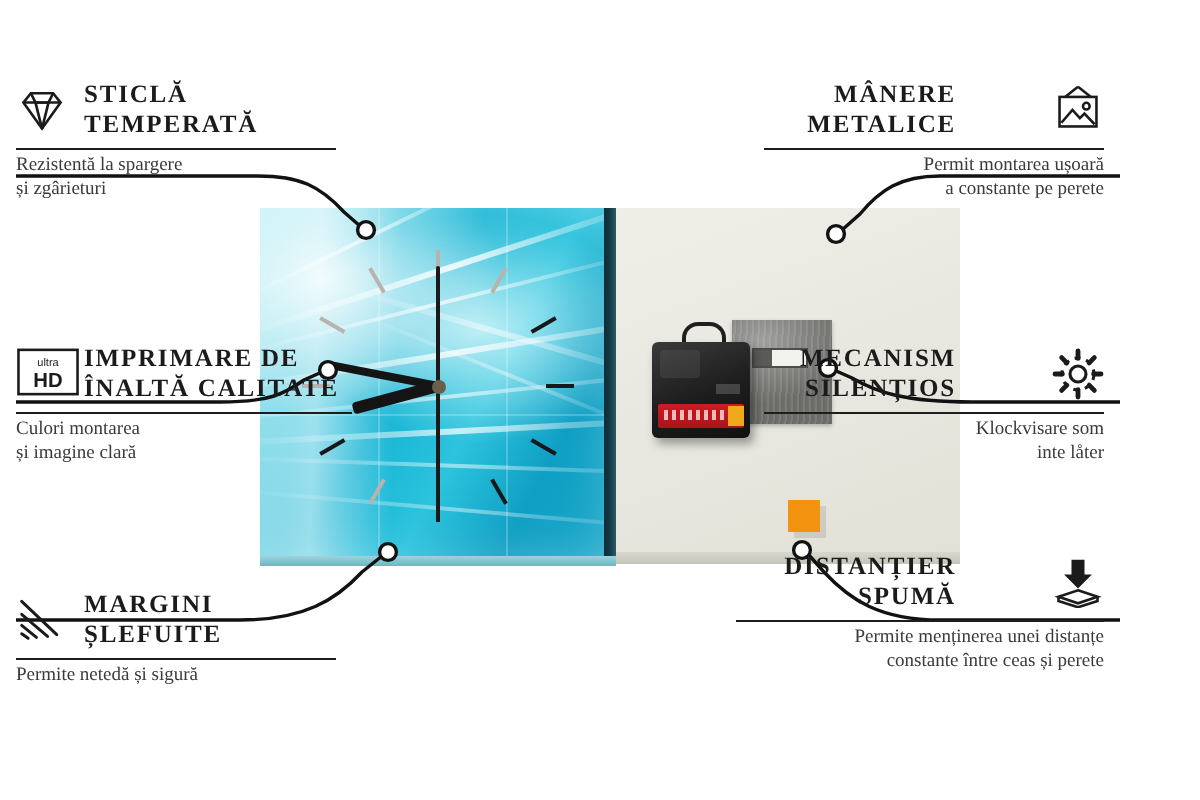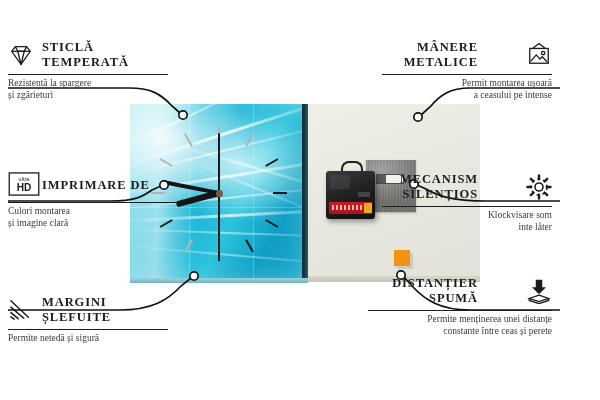--- a/index.html
+++ b/index.html
@@ -248,20 +248,21 @@
     <div class="co-head">
       <span class="ico">
         <svg viewBox="0 0 34 26" width="32" height="24">
           <rect x="1" y="1" width="32" height="24" fill="none" stroke="#1b1b1b" stroke-width="1.4"></rect>
           <text x="17" y="10" font-family="Liberation Sans, sans-serif" font-size="6" text-anchor="middle" fill="#1b1b1b">ultra</text>
           <text x="17" y="21" font-family="Liberation Sans, sans-serif" font-size="11" font-weight="bold" text-anchor="middle" fill="#1b1b1b">HD</text>
         </svg>
       </span>
       <span>
         <div class="co-title">IMPRIMARE DE</div>
+        <div class="co-title">ÎNALTĂ CALITATE</div>
       </span>
     </div>
     <div class="co-rule"></div>
     <div class="co-desc">Culori montarea</div>
     <div class="co-desc">și imagine clară</div>
   </div>
 
   <div class="callout left" style="left:8px;top:281px;width:160px;margin-top:14px;">
     <div class="co-head">
       <span class="ico">
@@ -296,21 +297,21 @@
           <rect x="4" y="7" width="20" height="16"></rect>
           <path d="M14 1.5 L7 7 M14 1.5 L21 7"></path>
           <circle cx="18.5" cy="12" r="1.8"></circle>
           <path d="M5 21 L11 14 L15 18.5 L17.5 16 L23 21.8"></path>
         </g>
           </svg>
       </span>
     </div>
     <div class="co-rule"></div>
     <div class="co-desc">Permit montarea ușoară</div>
-    <div class="co-desc">a ceasului pe intense</div>
+    <div class="co-desc">a constante pe perete</div>
   </div>
 
   <div class="callout right" style="right:8px;top:276px;width:184px;">
     <div class="co-head">
       <span>
         <div class="co-title">DISTANȚIER</div>
         <div class="co-title">SPUMĂ</div>
       </span>
       <span class="ico">
         <svg viewBox="0 0 28 28" width="26" height="26">

